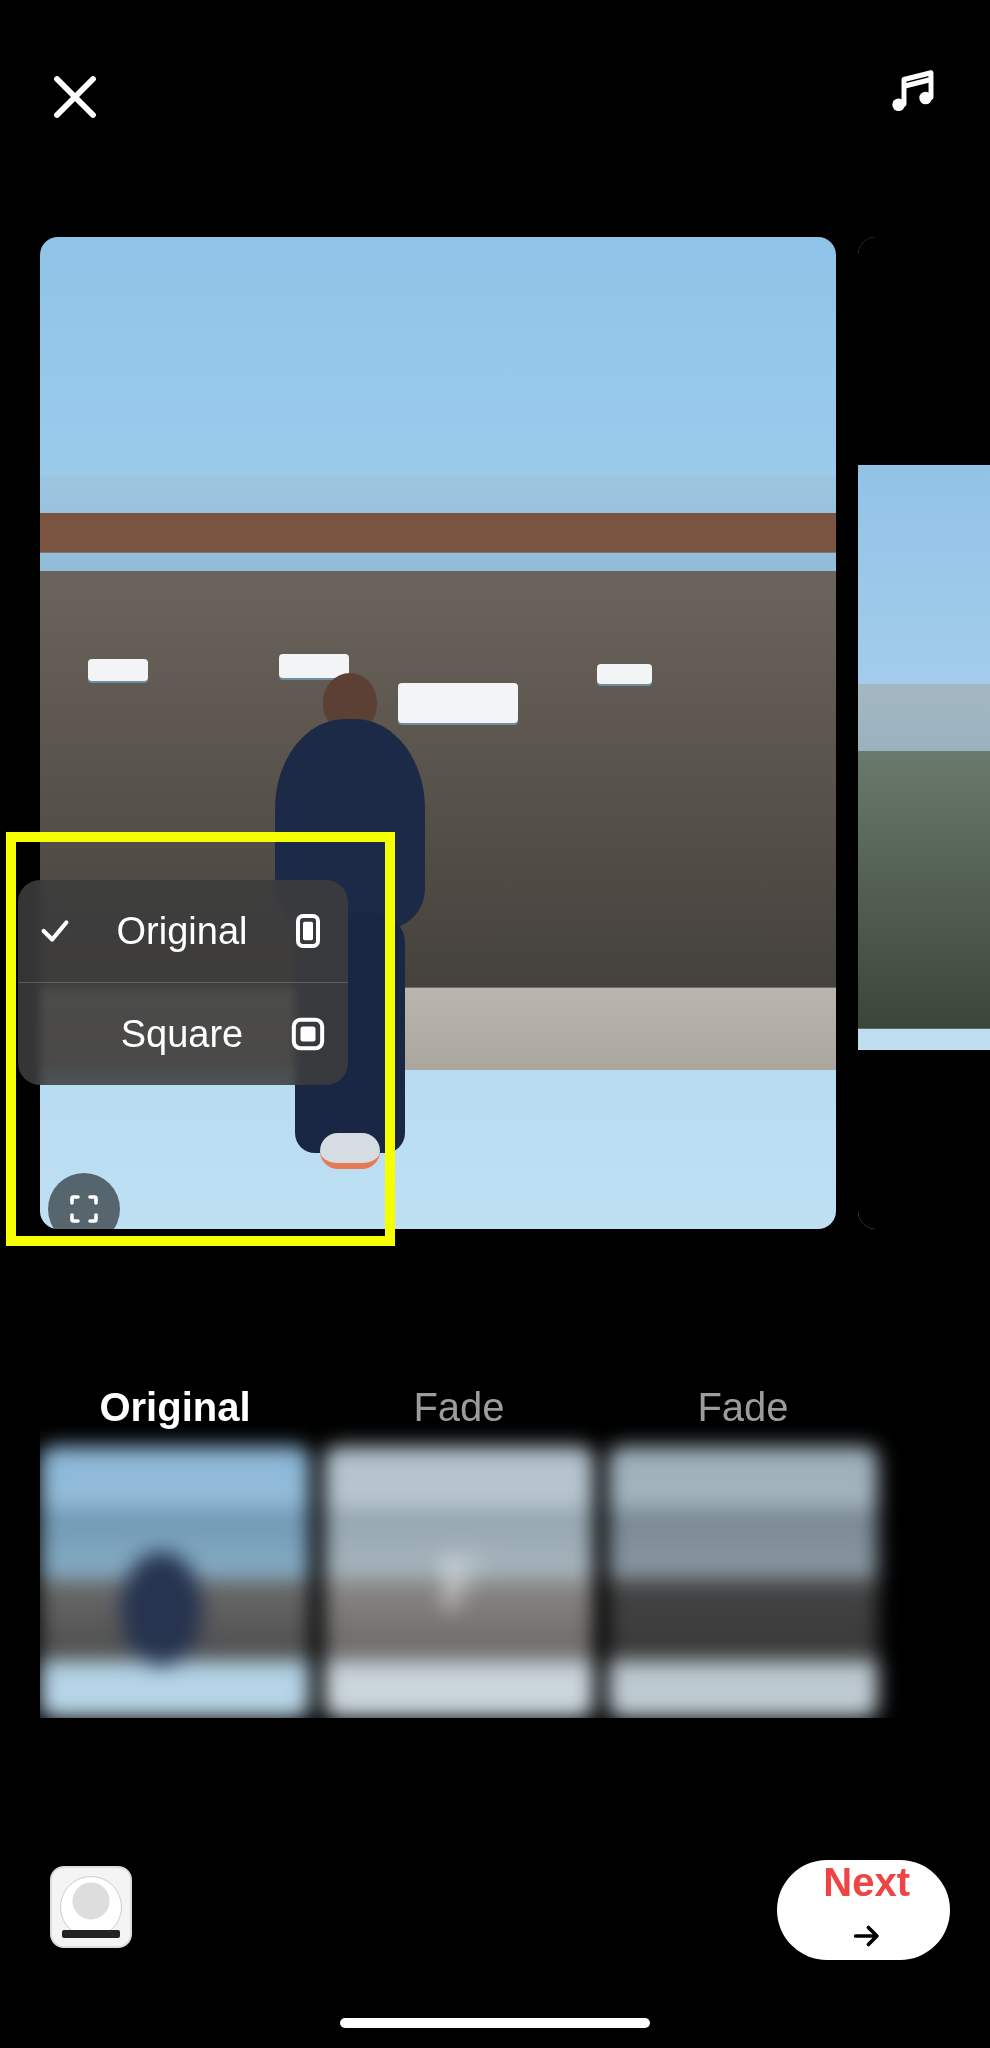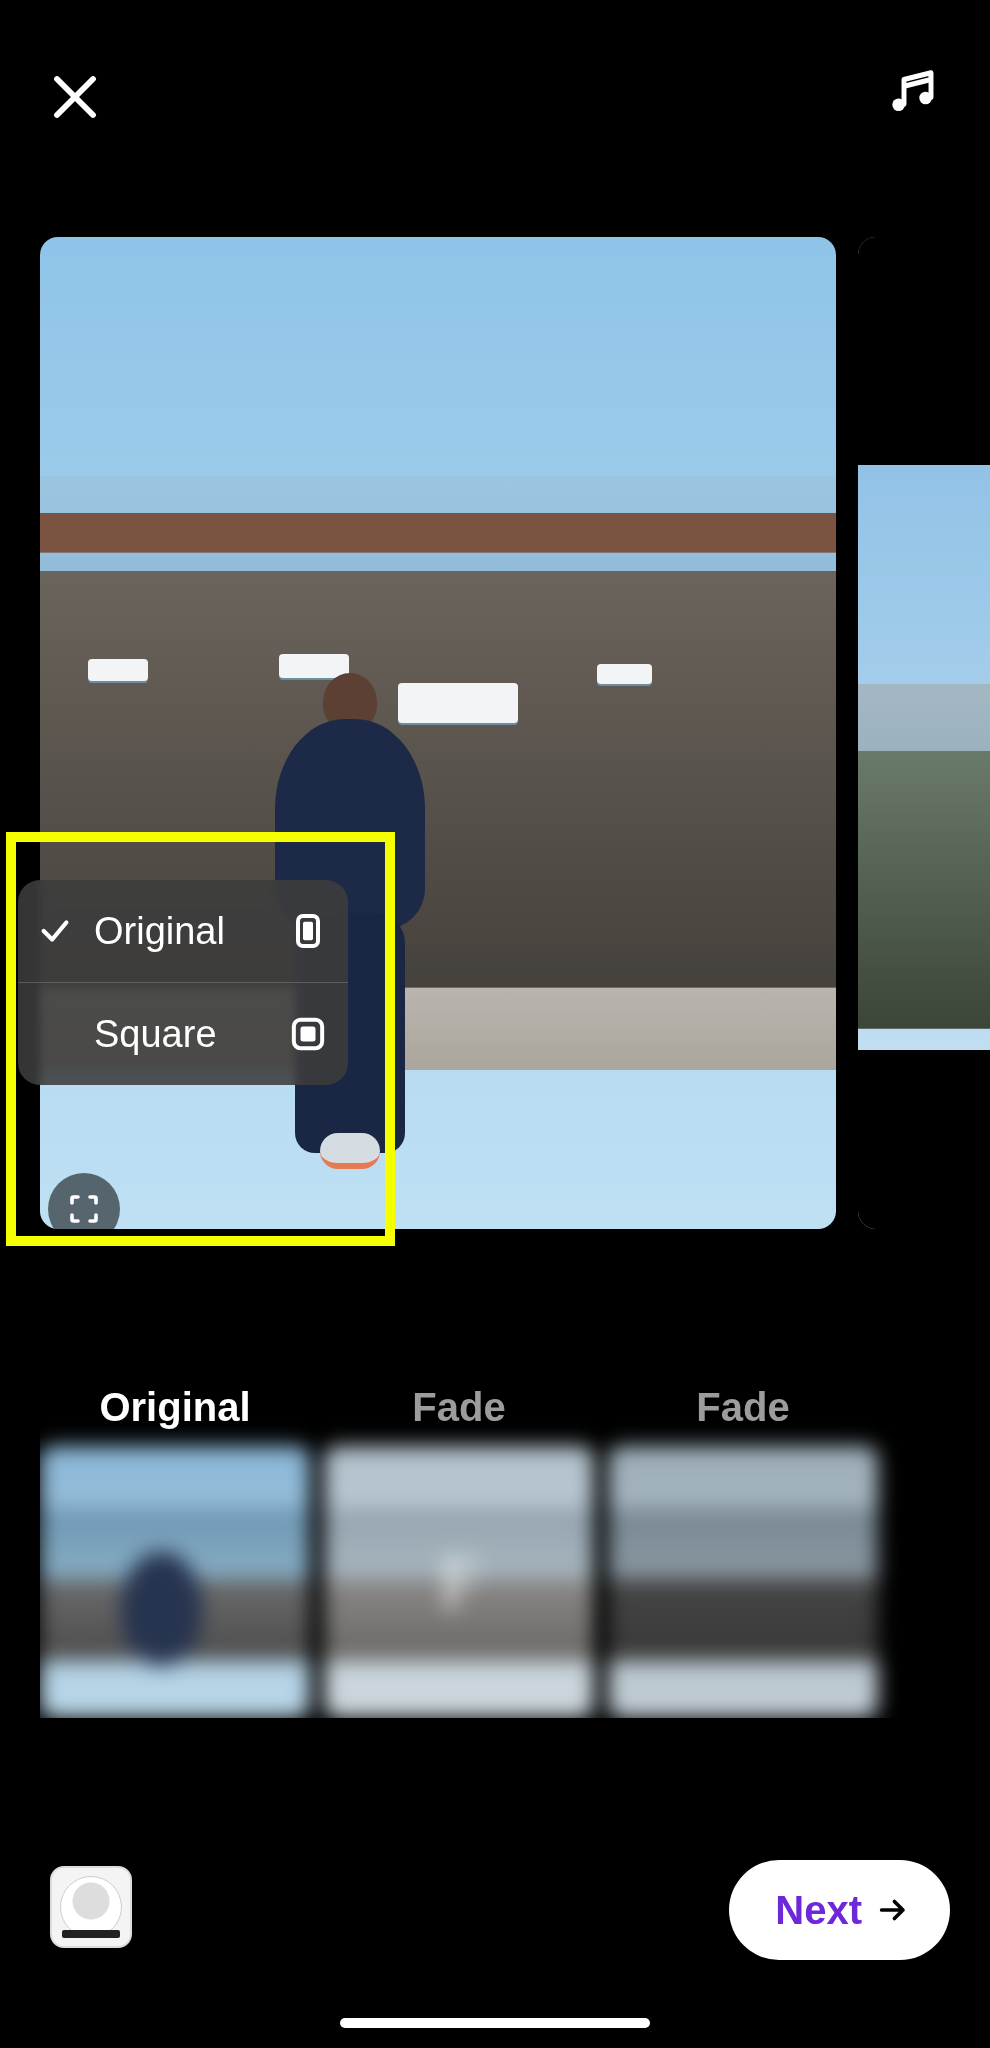--- a/index.html
+++ b/index.html
@@ -11,20 +11,21 @@
     display:flex;justify-content:center;
   }
   .device{
     position:relative;
     width:var(--w);
     height:var(--h);
     background:#000;
     overflow:hidden;
     font-family:-apple-system,Helvetica,Arial,sans-serif;
     color:#fff;
+    text-align:center;
   }
 
   
   .topbar{
     position:absolute;top:0;left:0;right:0;height:160px;
   }
   .close-btn{
     position:absolute;top:62px;left:40px;
     width:70px;height:70px;
     display:flex;align-items:center;justify-content:center;
@@ -182,21 +183,21 @@
     left:40px;right:0;top:1385px;
     display:flex;gap:14px;
     overflow:hidden;
   }
   .filter{
     flex:0 0 270px;
     display:flex;flex-direction:column;align-items:center;
   }
   .filter .flabel{
     font-size:40px;
-    font-weight:700;
+    font-weight:400;
     margin-bottom:16px;
     color:#9c9c9c;
     white-space:nowrap;
   }
   .filter.active .flabel{color:#fff;font-weight:600;}
   .fthumb{
     width:270px;height:272px;border-radius:14px;
     position:relative;overflow:hidden;
     display:flex;align-items:center;justify-content:center;
     font-size:74px;color:rgba(255,255,255,.85);font-weight:300;
@@ -253,24 +254,25 @@
   }
   .gallery-btn .bar{
     position:absolute;bottom:8px;left:10px;right:10px;height:8px;
     background:#222;border-radius:2px;
   }
 
   .next-btn{
     position:absolute;right:40px;bottom:88px;
     height:100px;padding:0 40px 0 46px;
     border-radius:60px;
-    background:#fff;color:#6d28d9;
+    background:#fff;color:#ef4444;
     display:flex;align-items:center;gap:14px;
     font-size:40px;font-weight:600;
     cursor:pointer;
+    flex-direction:column;
   }
   .next-btn svg{width:34px;height:34px;}
 
   .home-indicator{
     position:absolute;left:50%;bottom:20px;transform:translateX(-50%);
     width:310px;height:10px;border-radius:6px;background:#fff;
   }
 </style>
 </head>
 <body>

